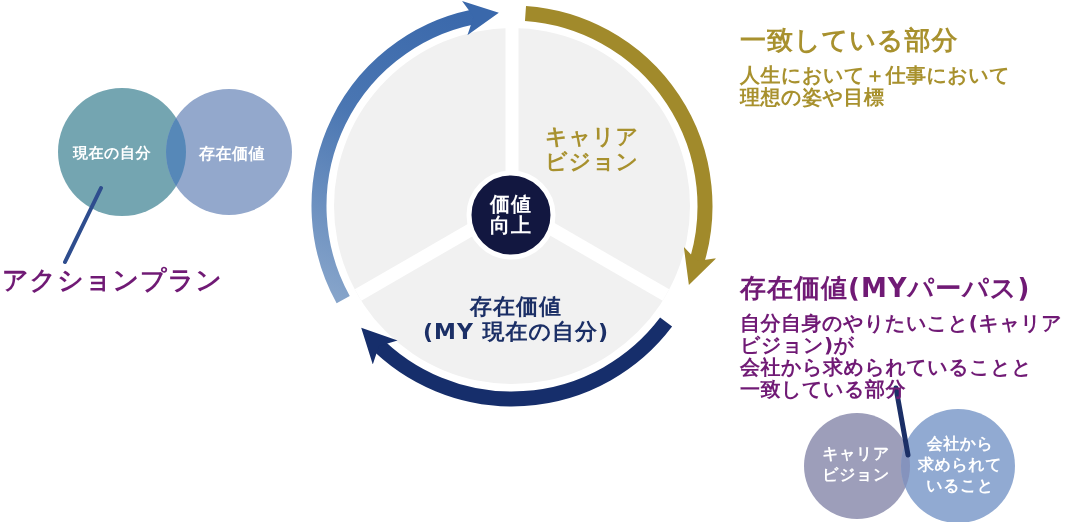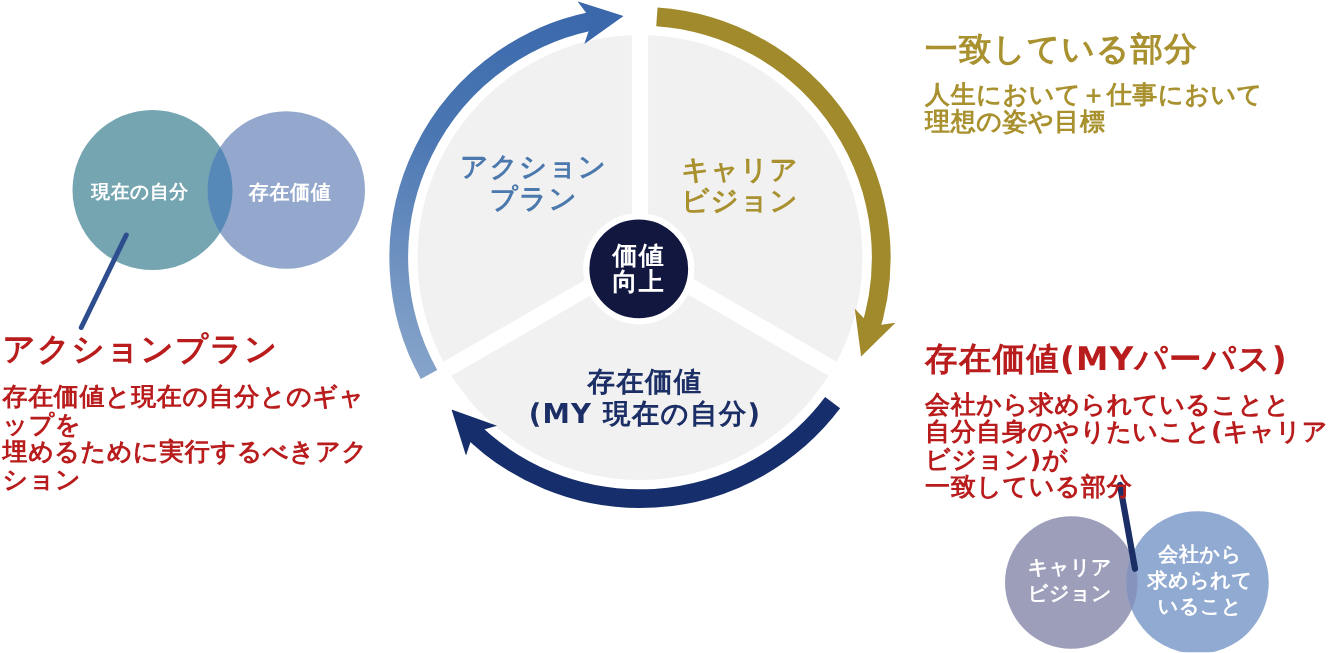--- a/index.html
+++ b/index.html
@@ -54,21 +54,21 @@
     font-weight: 700;
     letter-spacing: 1px;
   }
   .text-block .desc {
     margin: 10px 0 0 0;
     font-size: 20px;
     line-height: 22px;
     font-weight: 700;
     letter-spacing: 0.5px;
   }
-  .text-block.navy h2, .text-block.navy .desc { color: #b91c1c; }
+  .text-block.navy h2, .text-block.navy .desc { color: #701a75; }
   .text-block.gold h2, .text-block.gold .desc { color: #a8912e; }
 </style>
 </head>
 <body>
 
 <div class="canvas">
 
   <svg class="shapes" width="1074" height="522" viewBox="0 0 1074 522">
     <defs>
       <linearGradient id="blueGrad" gradientUnits="userSpaceOnUse" x1="343" y1="300" x2="482" y2="15">
@@ -119,59 +119,51 @@
       <circle cx="958" cy="466" r="57" fill="#91aad2"></circle>
       <circle cx="958" cy="466" r="57" fill="#8593bd" clip-path="url(#rightVennClip)"></circle>
     </g>
 
     <line x1="896" y1="388" x2="908" y2="455" stroke="#1b2f66" stroke-width="5" stroke-linecap="round"></line>
   </svg>
 
   <div class="abs centered venn-label" style="left:112px; top:153px;">現在の自分</div>
   <div class="abs centered venn-label" style="left:232px; top:154px; font-size:16px;">存在価値</div>
 
-  <div class="abs centered seg-label blue" style="left:427px; top:147px;">
-    <div>アクション</div>
-    <div>プラン</div>
-  </div>
   <div class="abs centered seg-label gold" style="left:592px; top:149px;">
     <div>キャリア</div>
     <div>ビジョン</div>
   </div>
   <div class="abs centered seg-label navy" style="left:516px; top:319px;">
     <div>存在価値</div>
     <div>(MY 現在の自分)</div>
   </div>
 
   <div class="abs centered hub-label" style="left:511px; top:215px;">
     <div>価値</div>
     <div>向上</div>
   </div>
 
   <div class="abs text-block navy" style="left:2px; top:264px; width:300px;">
     <h2>アクションプラン</h2>
-    <div class="desc">
-      <div>存在価値と現在の自分とのギャップを</div>
-      <div>埋めるために実行するべきアクション</div>
-    </div>
   </div>
 
   <div class="abs text-block gold" style="left:740px; top:24px; width:330px;">
     <h2>一致している部分</h2>
     <div class="desc" style="margin-top:8px;">
       <div>人生において＋仕事において</div>
       <div>理想の姿や目標</div>
     </div>
   </div>
 
   <div class="abs text-block navy" style="left:740px; top:272px; width:334px;">
     <h2>存在価値(MYパーパス)</h2>
     <div class="desc" style="margin-top:8px;">
+      <div>自分自身のやりたいこと(キャリアビジョン)が</div>
       <div>会社から求められていることと</div>
-      <div>自分自身のやりたいこと(キャリアビジョン)が</div>
       <div>一致している部分</div>
     </div>
   </div>
 
   <div class="abs centered venn-label" style="left:856px; top:464px; font-size:16px; line-height:21px;">
     <div>キャリア</div>
     <div>ビジョン</div>
   </div>
   <div class="abs centered venn-label" style="left:960px; top:464px; font-size:16px; line-height:21px;">
     <div>会社から</div>

